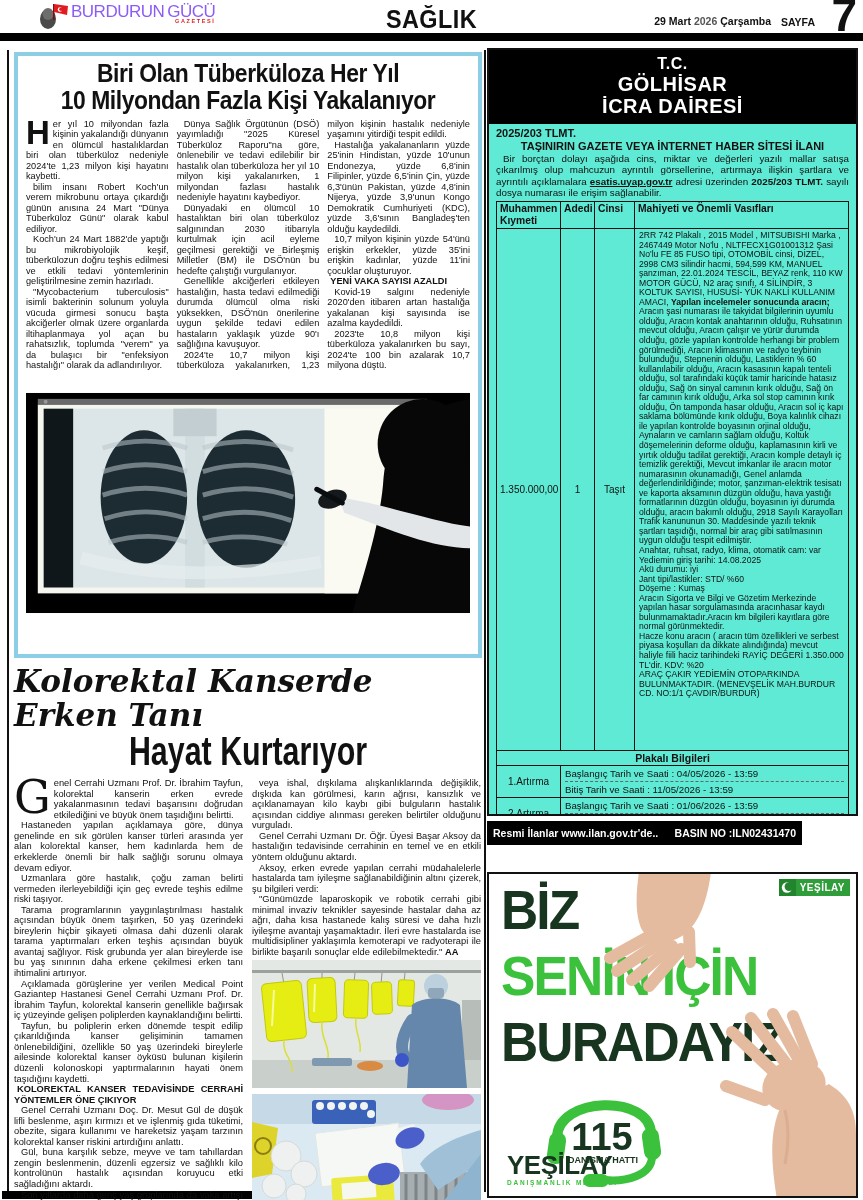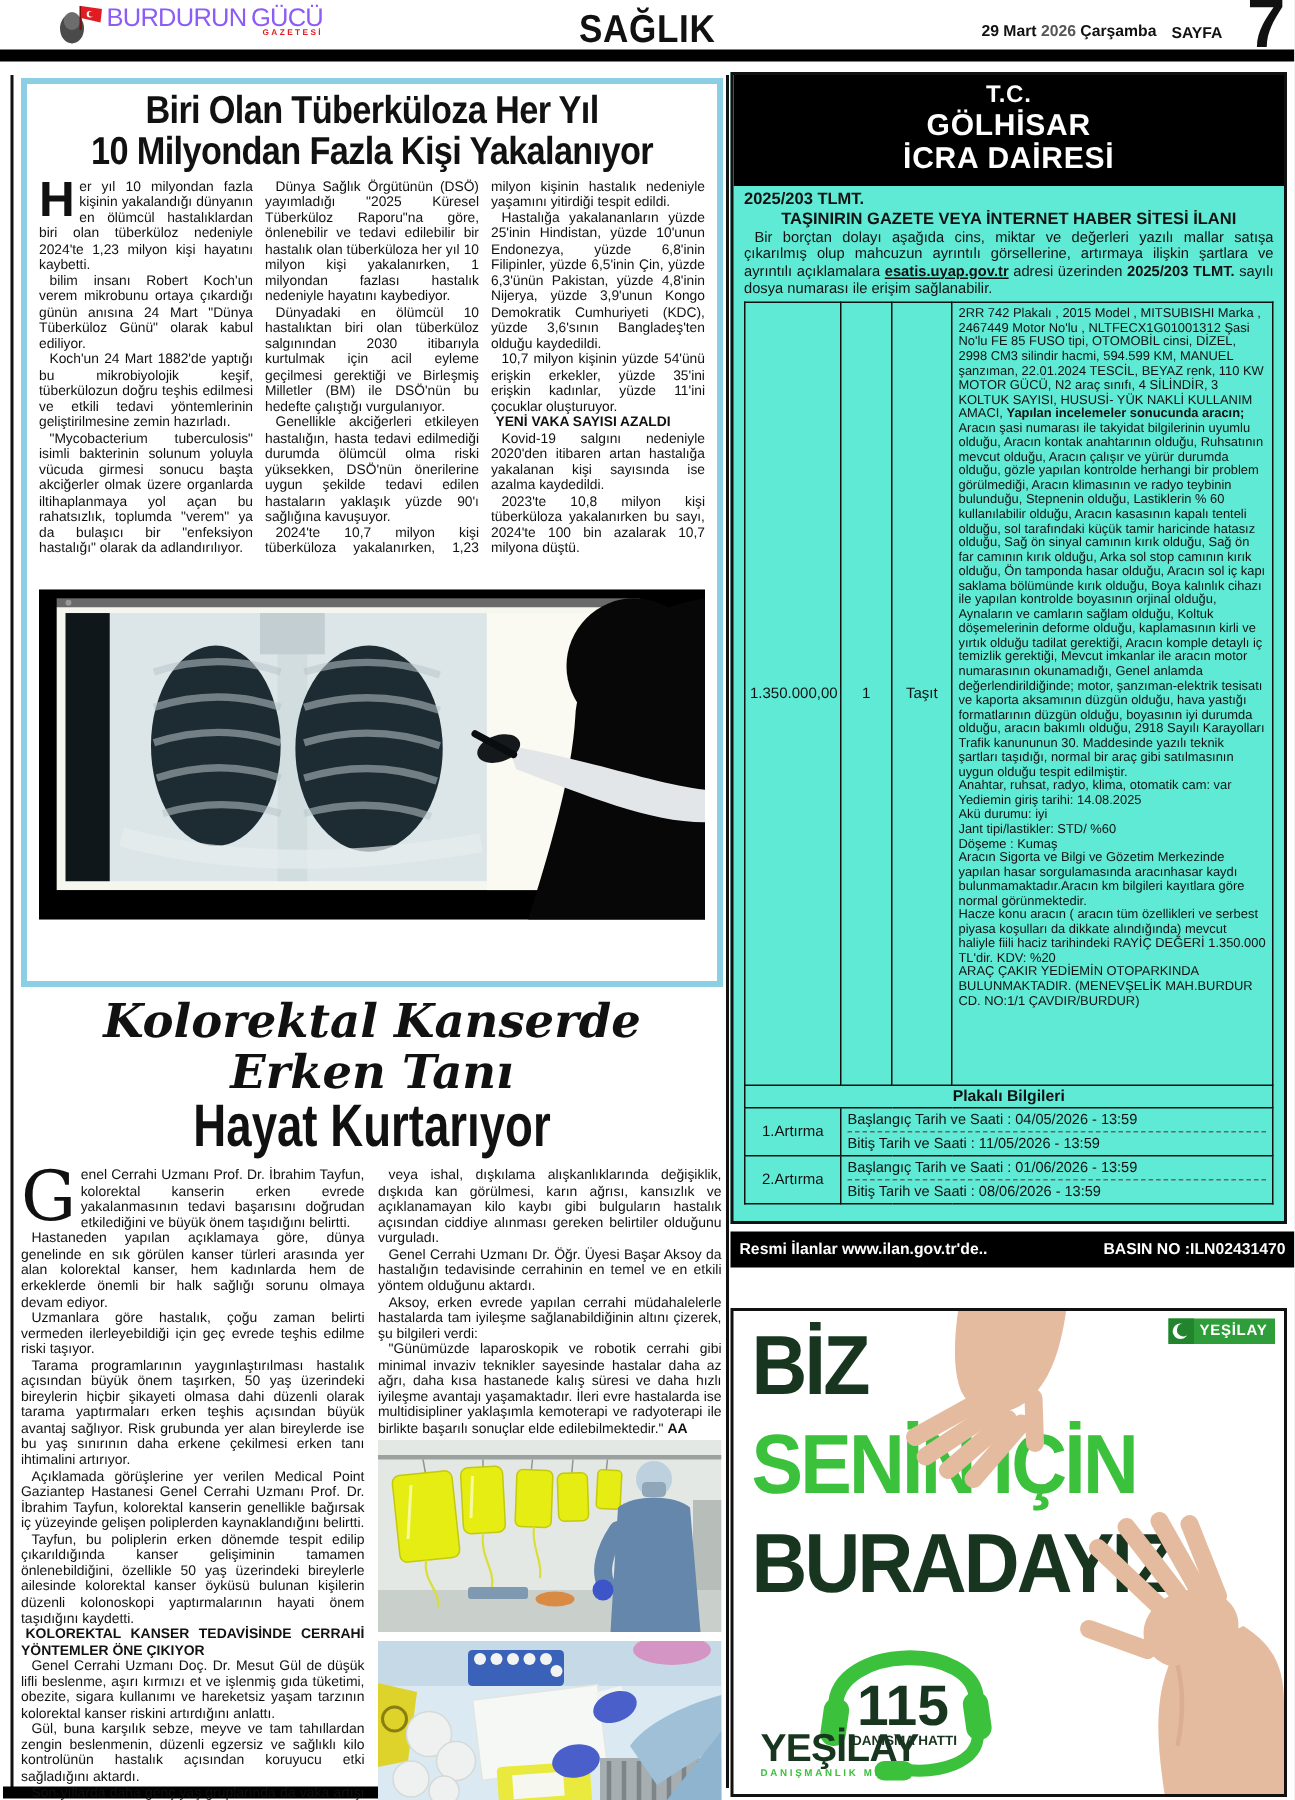--- a/index.html
+++ b/index.html
@@ -33,21 +33,21 @@
            font-size:9.2px;line-height:10.5px;text-align:justify;}
   .a1-body p, .a2-col p{margin:0;text-indent:7px;}
   p.lead{text-indent:0;}
   .dropcap{float:left;font-size:33px;line-height:26px;font-weight:bold;padding:1px 3px 0 0;}
   .dropcap.serif{font-family:"DejaVu Serif",serif;font-weight:normal;font-size:46px;line-height:36px;}
   .a1-body p.subhead, .a2-col p.subhead{font-weight:bold;text-indent:3px;}
   .photo-frame{display:block;margin-top:3px;}
   
   .art2{position:absolute;left:14px;top:664px;width:468px;}
   .a2-hi{font-family:"DejaVu Serif",serif;font-style:italic;font-weight:bold;font-size:31px;
-         text-align:center;margin:0;line-height:1.1;}
+         margin:0;line-height:1.1;}
   .a2-hb{font-weight:900;font-size:40px;line-height:1;text-align:center;
          transform:scaleX(0.76);margin:-1px 0 0;}
   .a2-body{display:flex;gap:9px;margin-top:7px;height:440px;overflow:hidden;}
   .a2-col{width:229px;font-size:9.3px;line-height:10.55px;text-align:justify;}
   .a2-col .quote-by{font-weight:bold;}
   
   .notice{position:absolute;left:487px;top:48px;width:371px;height:768px;box-sizing:border-box;
           border:2px solid #111;background:#5eead4;overflow:hidden;}
   .n-black{background:#000;color:#fff;text-align:center;padding:5px 0 6px;line-height:1.12;letter-spacing:0.5px;}
   .n-black .l1{font-size:16px;font-weight:bold;}
@@ -62,21 +62,21 @@
   .n-tbl th{font-weight:bold;text-align:left;font-size:10.3px;line-height:1.15;}
   td.n-val,td.n-qty,td.n-type{text-align:center;vertical-align:middle;font-size:10px;}
   td.n-desc{padding:2px 4px;}
   .desc-wrap{height:517px;overflow:hidden;font-size:8.6px;line-height:9.55px;text-align:left;}
   .desc-wrap p{margin:0;}
   .desc-wrap b{font-weight:bold;}
   tr.auc-head td{text-align:center;font-weight:bold;font-size:10.5px;padding:1px;}
   td.a-label{text-align:center;vertical-align:middle;font-size:10px;}
   td.a-body{font-size:9.7px;padding:2px 4px;}
   .a-start{border-bottom:1px dashed #666;padding-bottom:2px;margin-bottom:2px;}
-  .n-footbar{position:absolute;left:487px;top:821px;width:376px;height:16px;background:#000;color:#fff;
+  .n-footbar{position:absolute;left:487px;top:821px;width:315px;height:16px;background:#000;color:#fff;
              display:flex;justify-content:space-between;align-items:center;box-sizing:border-box;
              padding:12px 6px;font-size:10.5px;font-weight:bold;}
   
   .ad{position:absolute;left:487px;top:872px;width:371px;height:326px;box-sizing:border-box;
       border:2px solid #111;background:#fff;overflow:hidden;}
   .ad-badge{position:absolute;right:6px;top:5px;display:flex;align-items:center;height:17px;
             background:#2f9e3a;padding-right:5px;}
   .ad-badge .cres{width:17px;height:17px;background:#23842e;display:block;}
   .ad-badge .btxt{color:#fff;font-size:10px;font-weight:800;letter-spacing:0.5px;margin-left:4px;}
   .ad-line{position:absolute;left:12px;font-size:56px;font-weight:800;letter-spacing:-2px;
@@ -278,20 +278,26 @@
     <div class="n-title">TAŞINIRIN GAZETE VEYA İNTERNET HABER SİTESİ İLANI</div>
     <div class="n-intro"><span>Bir borçtan dolayı aşağıda cins, miktar ve değerleri yazılı mallar satışa çıkarılmış olup mahcuzun ayrıntılı görsellerine, artırmaya ilişkin şartlara ve ayrıntılı açıklamalara </span><span class="lnk">esatis.uyap.gov.tr</span><span> adresi üzerinden </span><span class="bld">2025/203 TLMT.</span><span> sayılı dosya numarası ile erişim sağlanabilir.</span></div>
     <table class="n-tbl">
       <colgroup>
           <col style="width:64px">
           <col style="width:34px">
           <col style="width:40px">
           <col>
         </colgroup>
       <tbody>
+          <tr>
+        <th>Muhammen Kıymeti</th>
+        <th>Adedi</th>
+        <th>Cinsi</th>
+        <th>Mahiyeti ve Önemli Vasıfları</th>
+      </tr>
       <tr>
         <td class="n-val">1.350.000,00</td>
         <td class="n-qty">1</td>
         <td class="n-type">Taşıt</td>
         <td class="n-desc">
           <div class="desc-wrap">
             <p><span>2RR 742 Plakalı , 2015 Model , MITSUBISHI Marka , 2467449 Motor No'lu , NLTFECX1G01001312 Şasi No'lu FE 85 FUSO tipi, OTOMOBİL cinsi, DİZEL, 2998 CM3 silindir hacmi, 594.599 KM, MANUEL şanzıman, 22.01.2024 TESCİL, BEYAZ renk, 110 KW MOTOR GÜCÜ, N2 araç sınıfı, 4 SİLİNDİR, 3 KOLTUK SAYISI, HUSUSİ- YÜK NAKLİ KULLANIM AMACI, </span><b>Yapılan incelemeler sonucunda aracın;</b><span> Aracın şasi numarası ile takyidat bilgilerinin uyumlu olduğu, Aracın kontak anahtarının olduğu, Ruhsatının mevcut olduğu, Aracın çalışır ve yürür durumda olduğu, gözle yapılan kontrolde herhangi bir problem görülmediği, Aracın klimasının ve radyo teybinin bulunduğu, Stepnenin olduğu, Lastiklerin % 60 kullanılabilir olduğu, Aracın kasasının kapalı tenteli olduğu, sol tarafındaki küçük tamir haricinde hatasız olduğu, Sağ ön sinyal camının kırık olduğu, Sağ ön far camının kırık olduğu, Arka sol stop camının kırık olduğu, Ön tamponda hasar olduğu, Aracın sol iç kapı saklama bölümünde kırık olduğu, Boya kalınlık cihazı ile yapılan kontrolde boyasının orjinal olduğu, Aynaların ve camların sağlam olduğu, Koltuk döşemelerinin deforme olduğu, kaplamasının kirli ve yırtık olduğu tadilat gerektiği, Aracın komple detaylı iç temizlik gerektiği, Mevcut imkanlar ile aracın motor numarasının okunamadığı, Genel anlamda değerlendirildiğinde; motor, şanzıman-elektrik tesisatı ve kaporta aksamının düzgün olduğu, hava yastığı formatlarının düzgün olduğu, boyasının iyi durumda olduğu, aracın bakımlı olduğu, 2918 Sayılı Karayolları Trafik kanununun 30. Maddesinde yazılı teknik şartları taşıdığı, normal bir araç gibi satılmasının uygun olduğu tespit edilmiştir.</span></p>
             <span><p>Anahtar, ruhsat, radyo, klima, otomatik cam: var</p><p>Yediemin giriş tarihi: 14.08.2025</p><p>Akü durumu: iyi</p><p>Jant tipi/lastikler: STD/ %60</p><p>Döşeme : Kumaş</p><p>Aracın Sigorta ve Bilgi ve Gözetim Merkezinde yapılan hasar sorgulamasında aracınhasar kaydı bulunmamaktadır.Aracın km bilgileri kayıtlara göre normal görünmektedir.</p><p>Hacze konu aracın ( aracın tüm özellikleri ve serbest piyasa koşulları da dikkate alındığında) mevcut haliyle fiili haciz tarihindeki RAYİÇ DEĞERİ 1.350.000 TL'dir. KDV: %20</p><p>ARAÇ ÇAKIR YEDİEMİN OTOPARKINDA BULUNMAKTADIR. (MENEVŞELİK MAH.BURDUR CD. NO:1/1 ÇAVDIR/BURDUR)</p></span>
           </div>
         </td>

